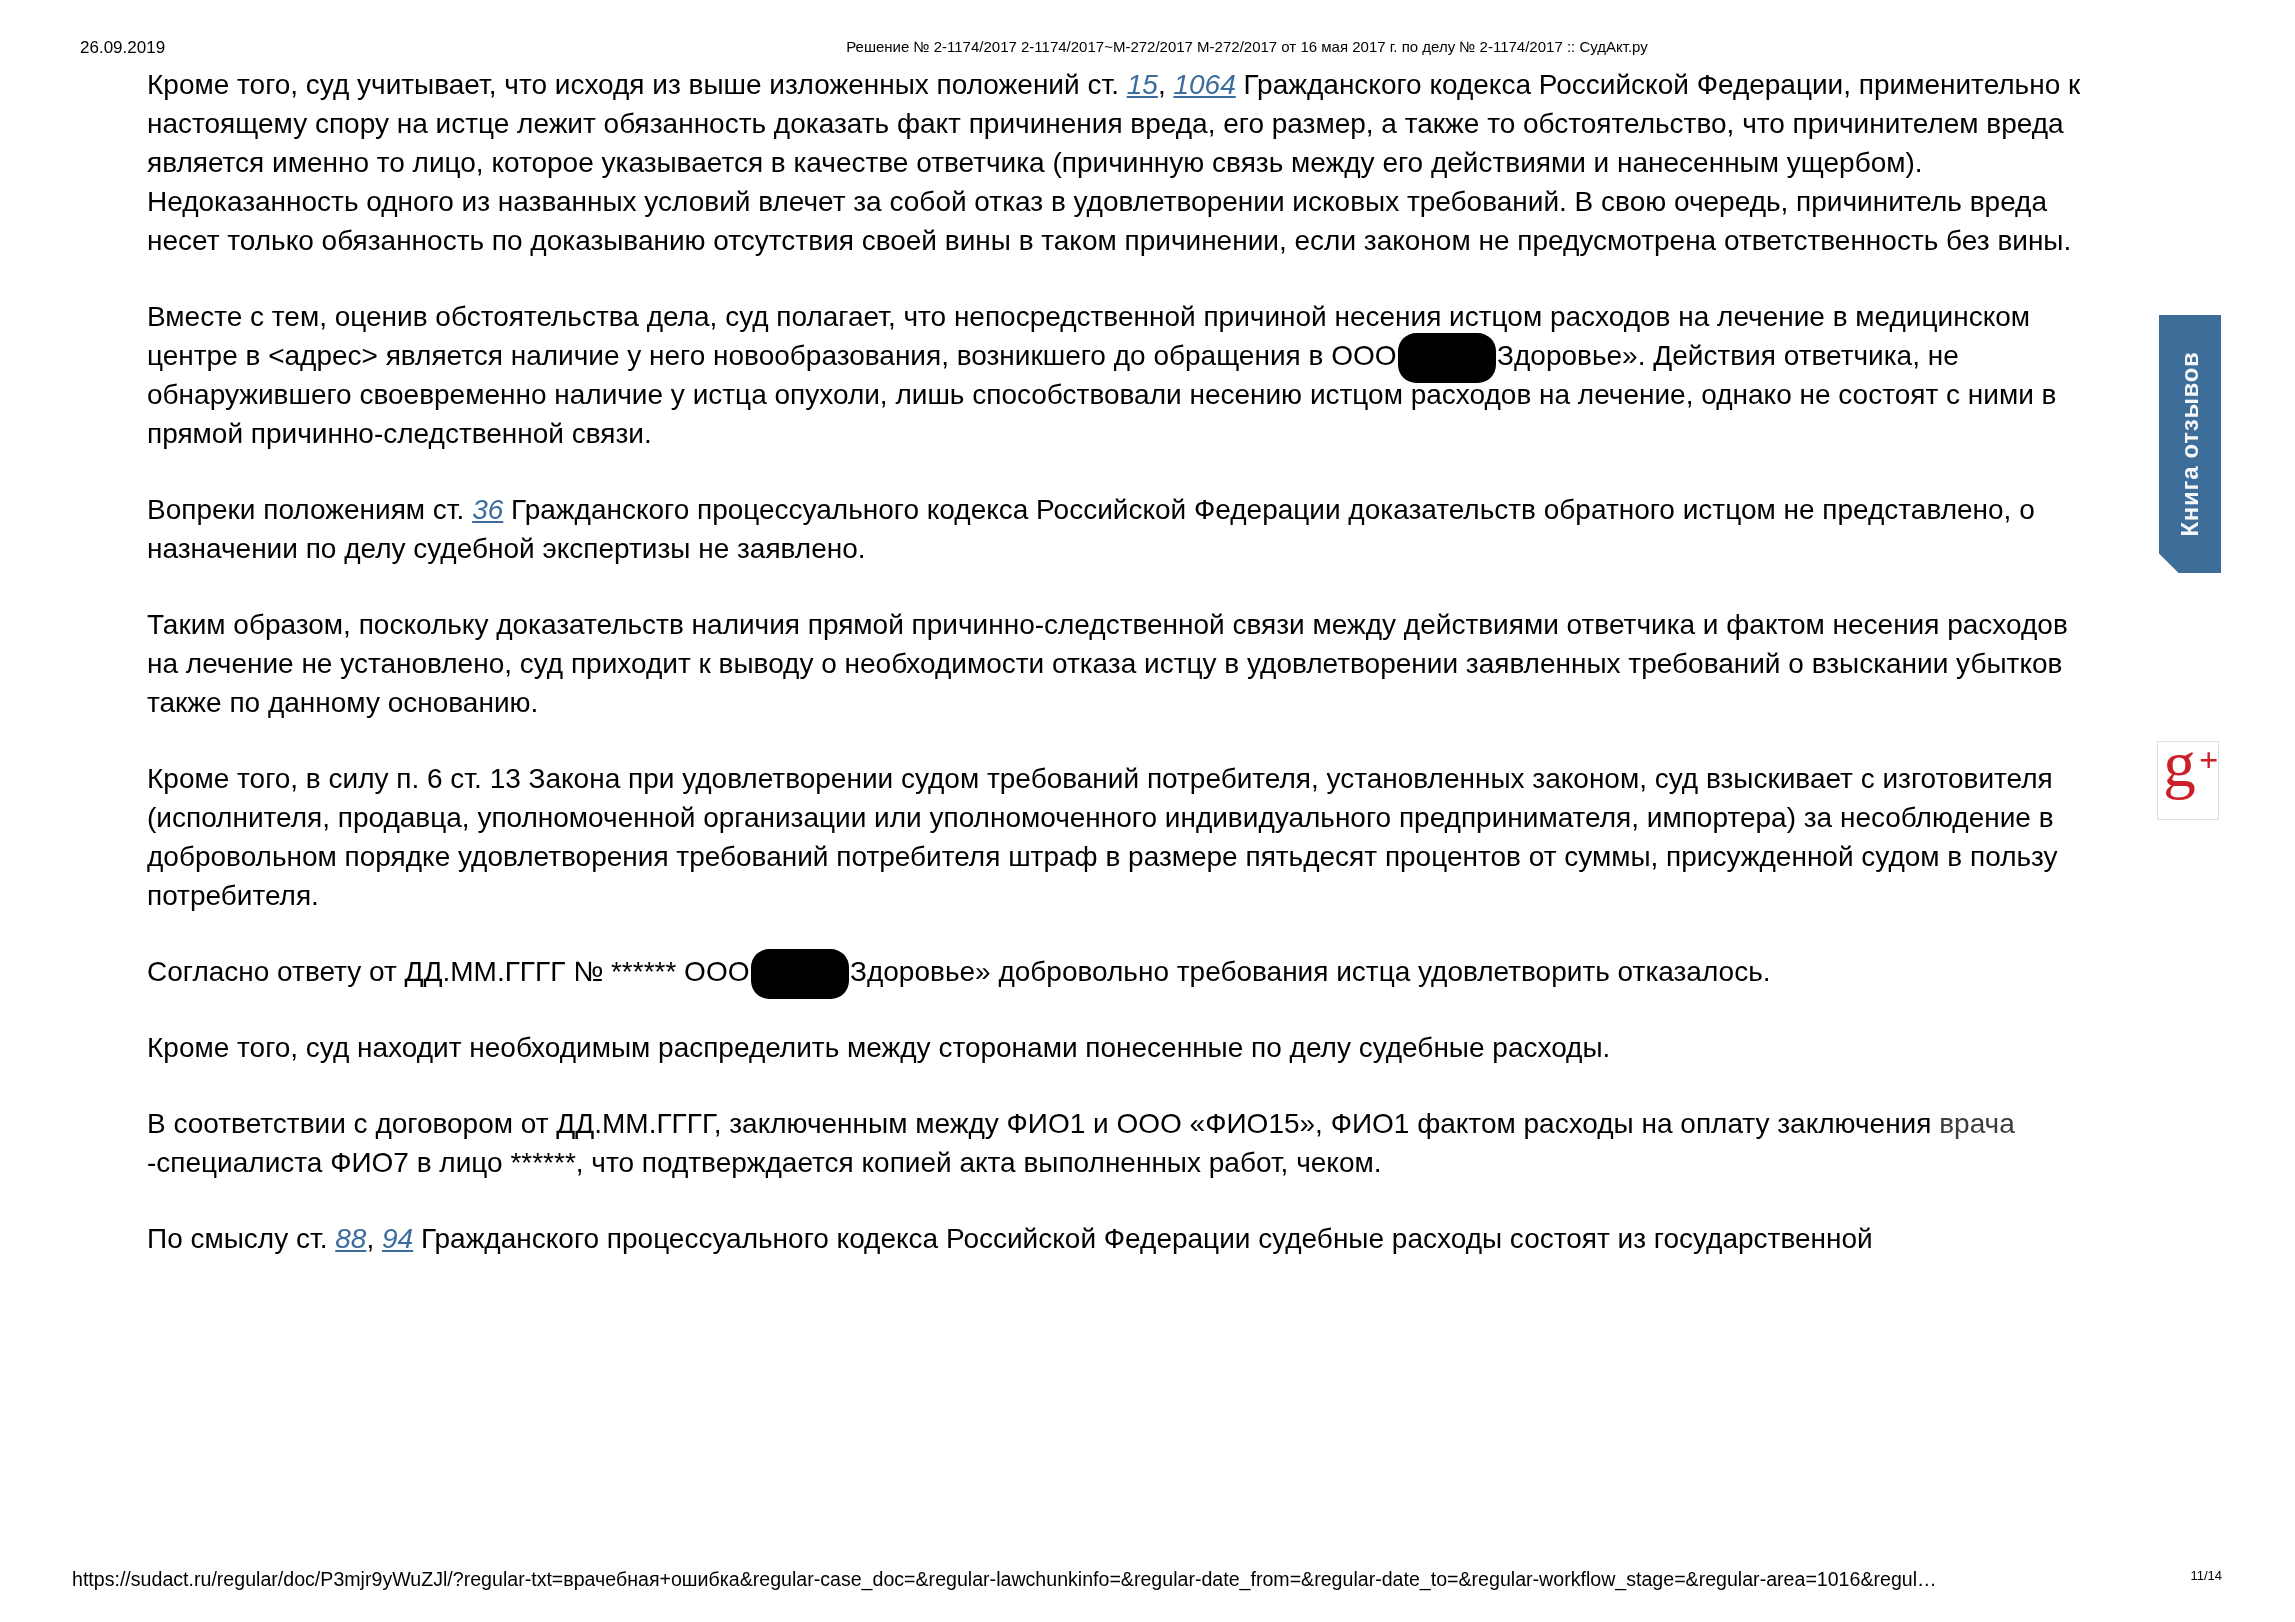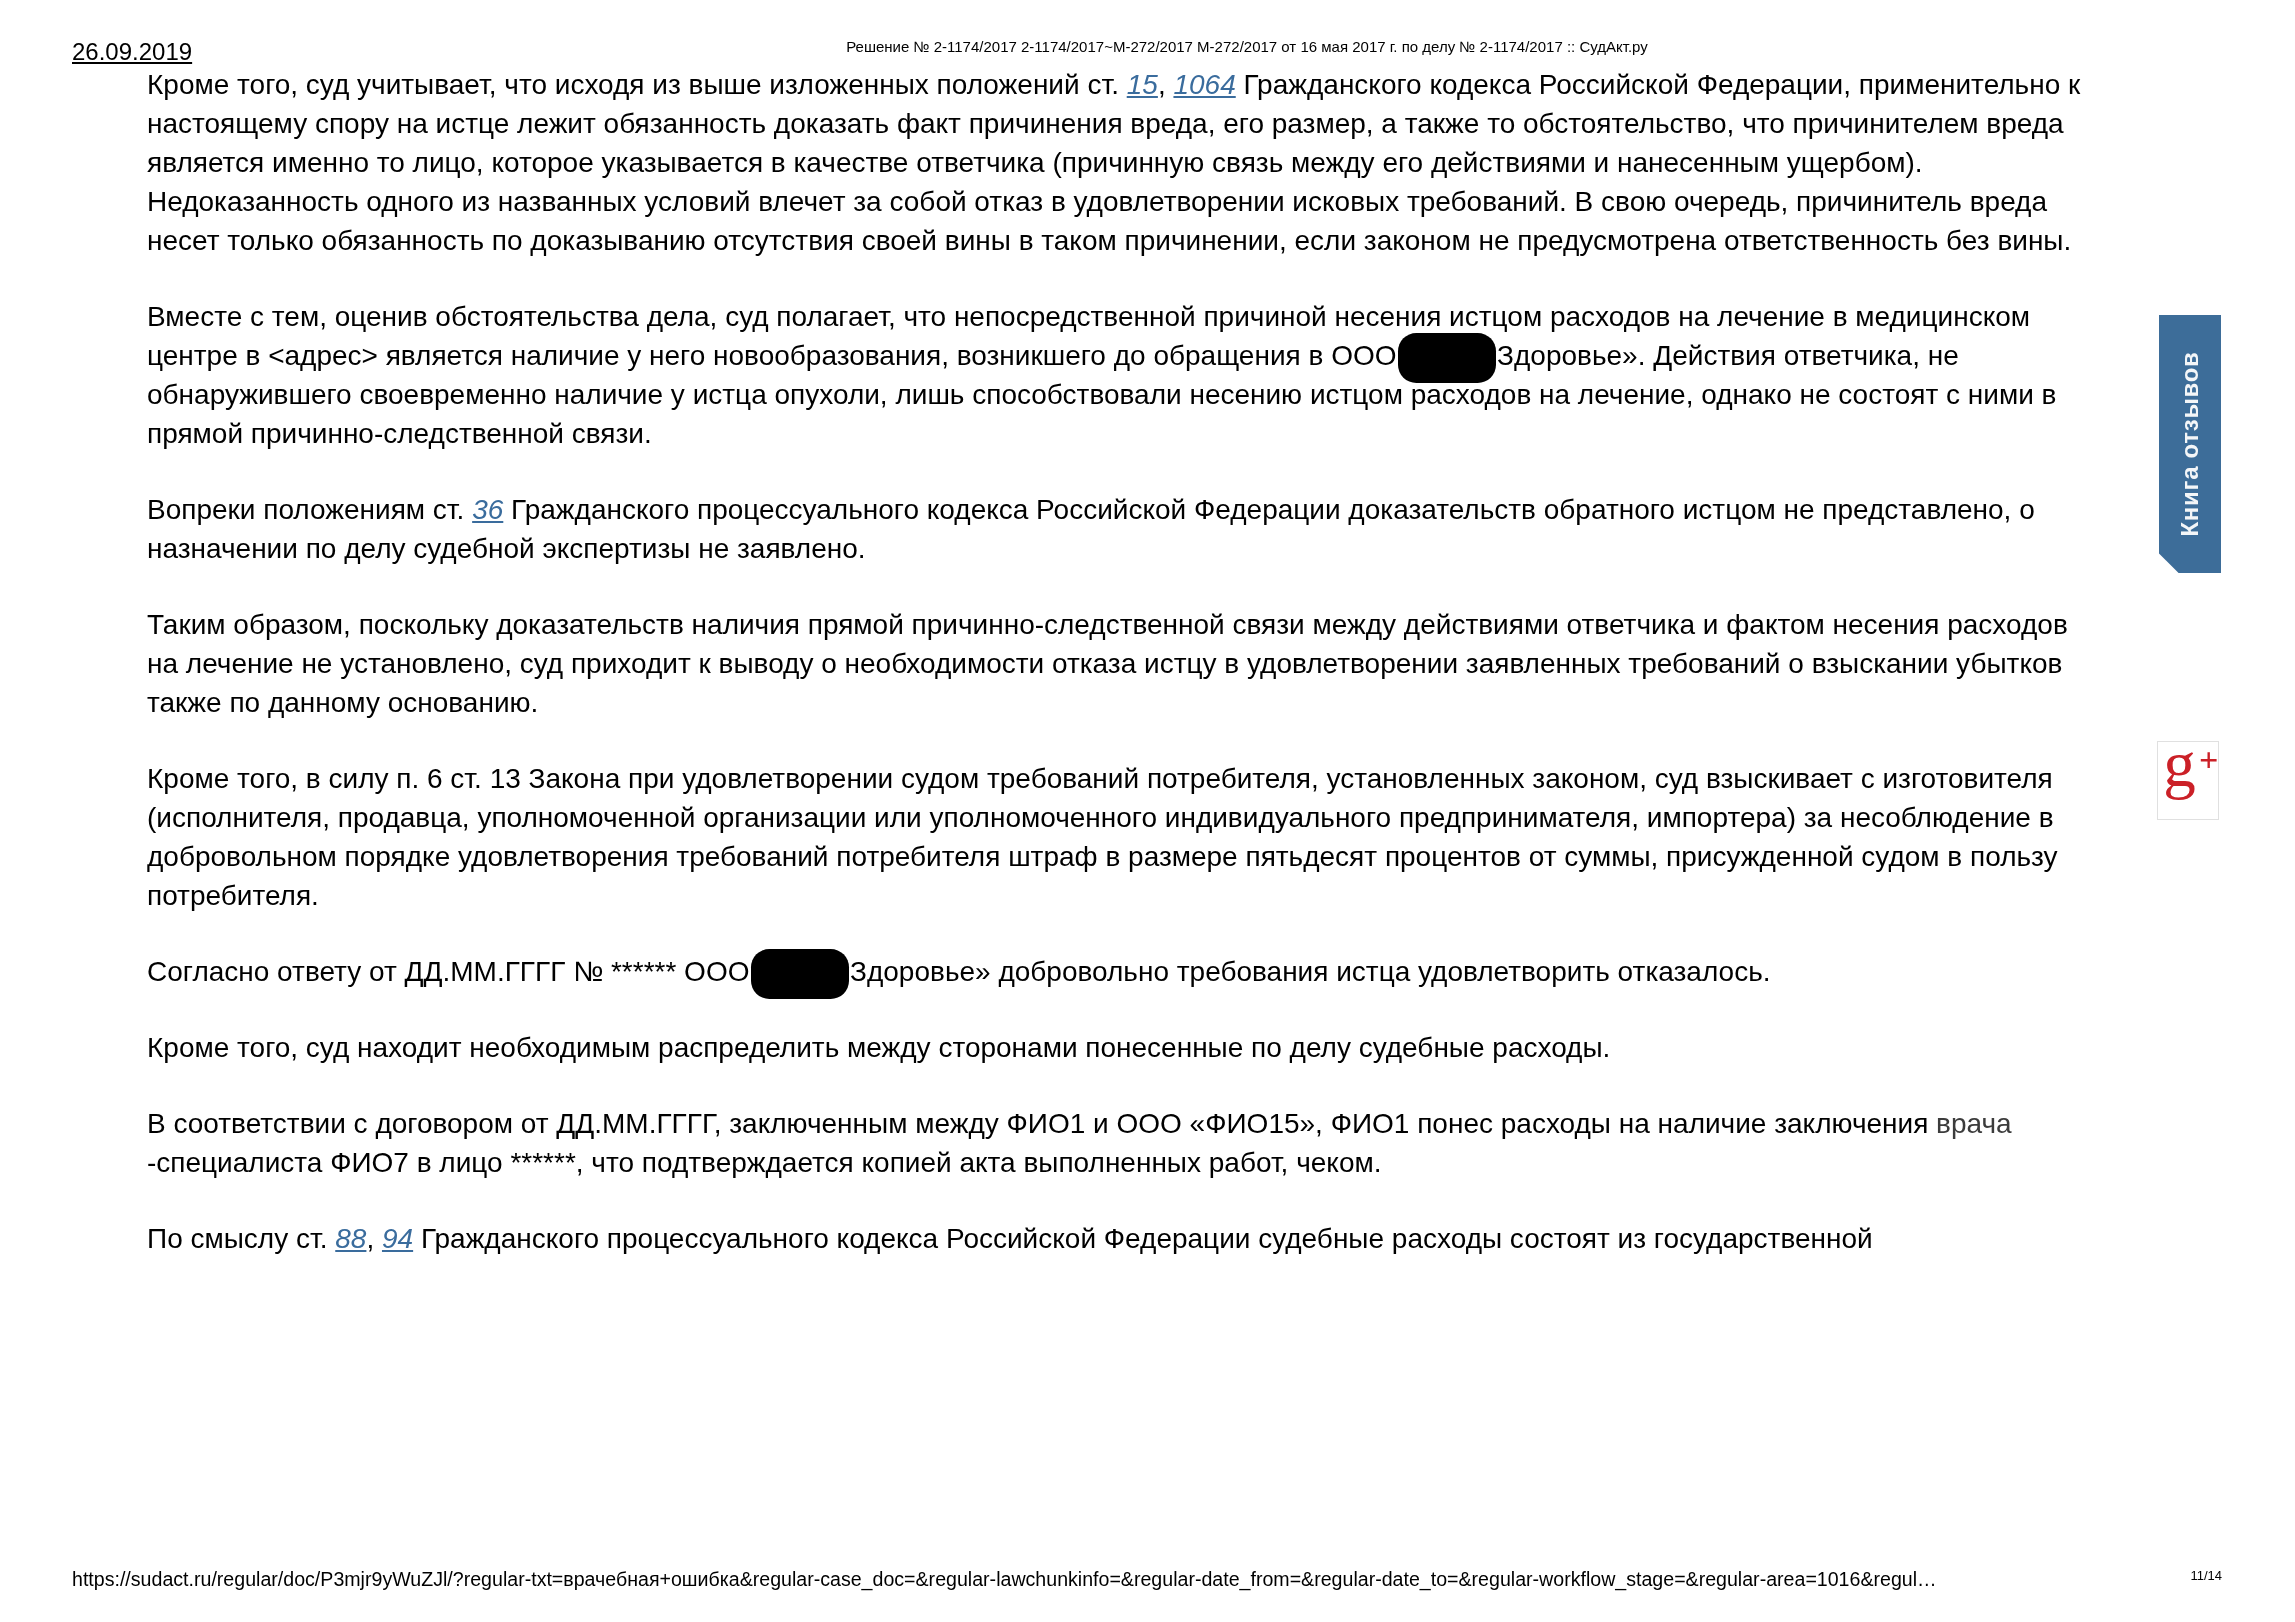--- a/index.html
+++ b/index.html
@@ -7,22 +7,22 @@
     width: 2295px; height: 1622px;
     background: #ffffff;
     position: relative;
     overflow: hidden;
     font-family: "Liberation Sans", sans-serif;
     color: #000;
   }
 
   
   .print-header-date {
-    position: absolute; left: 72px; top: 38px;
-    font-size: 24px; white-space: nowrap; text-decoration: underline;
+    position: absolute; left: 80px; top: 38px;
+    font-size: 17px; white-space: nowrap;
   }
   .print-header-title {
     position: absolute; left: 1247px; top: 38px;
     transform: translateX(-50%);
     font-size: 15px; white-space: nowrap;
   }
   .print-footer-url {
     position: absolute; left: 72px; top: 1568px;
     font-size: 19.6px; white-space: nowrap; max-width: 2081px; overflow: hidden;
   }
@@ -97,21 +97,21 @@
 <div class="print-header-title">Решение № 2-1174/2017 2-1174/2017~М-272/2017 М-272/2017 от 16 мая 2017 г. по делу № 2-1174/2017 :: СудАкт.ру</div>
 
 <div class="content">
     <p class="para"><span>Кроме того, суд учитывает, что исходя из выше изложенных положений ст. </span><a class="doc-link" href="#">15</a><span>, </span><a class="doc-link" href="#">1064</a><span> Гражданского кодекса Российской Федерации, применительно к настоящему спору на истце лежит обязанность доказать факт причинения вреда, его размер, а также то обстоятельство, что причинителем вреда является именно то лицо, которое указывается в качестве ответчика (причинную связь между его действиями и нанесенным ущербом). Недоказанность одного из названных условий влечет за собой отказ в удовлетворении исковых требований. В свою очередь, причинитель вреда несет только обязанность по доказыванию отсутствия своей вины в таком причинении, если законом не предусмотрена ответственность без вины.</span></p>
     <p class="para"><span>Вместе с тем, оценив обстоятельства дела, суд полагает, что непосредственной причиной несения истцом расходов на лечение в медицинском центре в &lt;адрес&gt; является наличие у него новообразования, возникшего до обращения в ООО</span><span class="redaction"></span><span>Здоровье». Действия ответчика, не обнаружившего своевременно наличие у истца опухоли, лишь способствовали несению истцом расходов на лечение, однако не состоят с ними в прямой причинно-следственной связи.</span></p>
     <p class="para"><span>Вопреки положениям ст. </span><a class="doc-link" href="#">36</a><span> Гражданского процессуального кодекса Российской Федерации доказательств обратного истцом не представлено, о назначении по делу судебной экспертизы не заявлено.</span></p>
     <p class="para"><span>Таким образом, поскольку доказательств наличия прямой причинно-следственной связи между действиями ответчика и фактом несения расходов на лечение не установлено, суд приходит к выводу о необходимости отказа истцу в удовлетворении заявленных требований о взыскании убытков также по данному основанию.</span></p>
     <p class="para"><span>Кроме того, в силу п. 6 ст. 13 Закона при удовлетворении судом требований потребителя, установленных законом, суд взыскивает с изготовителя (исполнителя, продавца, уполномоченной организации или уполномоченного индивидуального предпринимателя, импортера) за несоблюдение в добровольном порядке удовлетворения требований потребителя штраф в размере пятьдесят процентов от суммы, присужденной судом в пользу потребителя.</span></p>
     <p class="para"><span>Согласно ответу от ДД.ММ.ГГГГ № ****** ООО</span><span class="redaction"></span><span>Здоровье» добровольно требования истца удовлетворить отказалось.</span></p>
     <p class="para"><span>Кроме того, суд находит необходимым распределить между сторонами понесенные по делу судебные расходы.</span></p>
-    <p class="para"><span>В соответствии с договором от ДД.ММ.ГГГГ, заключенным между ФИО1 и ООО «ФИО15», ФИО1 понес расходы на наличие заключения </span><span class="bold-term">врача</span><span> -специалиста ФИО7 в лицо ******, что подтверждается копией акта выполненных работ, чеком.</span></p>
+    <p class="para"><span>В соответствии с договором от ДД.ММ.ГГГГ, заключенным между ФИО1 и ООО «ФИО15», ФИО1 фактом расходы на оплату заключения </span><span class="bold-term">врача</span><span> -специалиста ФИО7 в лицо ******, что подтверждается копией акта выполненных работ, чеком.</span></p>
     <p class="para"><span>По смыслу ст. </span><a class="doc-link" href="#">88</a><span>, </span><a class="doc-link" href="#">94</a><span> Гражданского процессуального кодекса Российской Федерации судебные расходы состоят из государственной</span></p>
   </div>
 
 <div class="feedback-tab">
   <span class="tab-label">Книга отзывов</span>
 </div>
 
 <div class="gplus-badge">
   <span class="gplus-g">g</span>
   <span class="gplus-plus">+</span>

